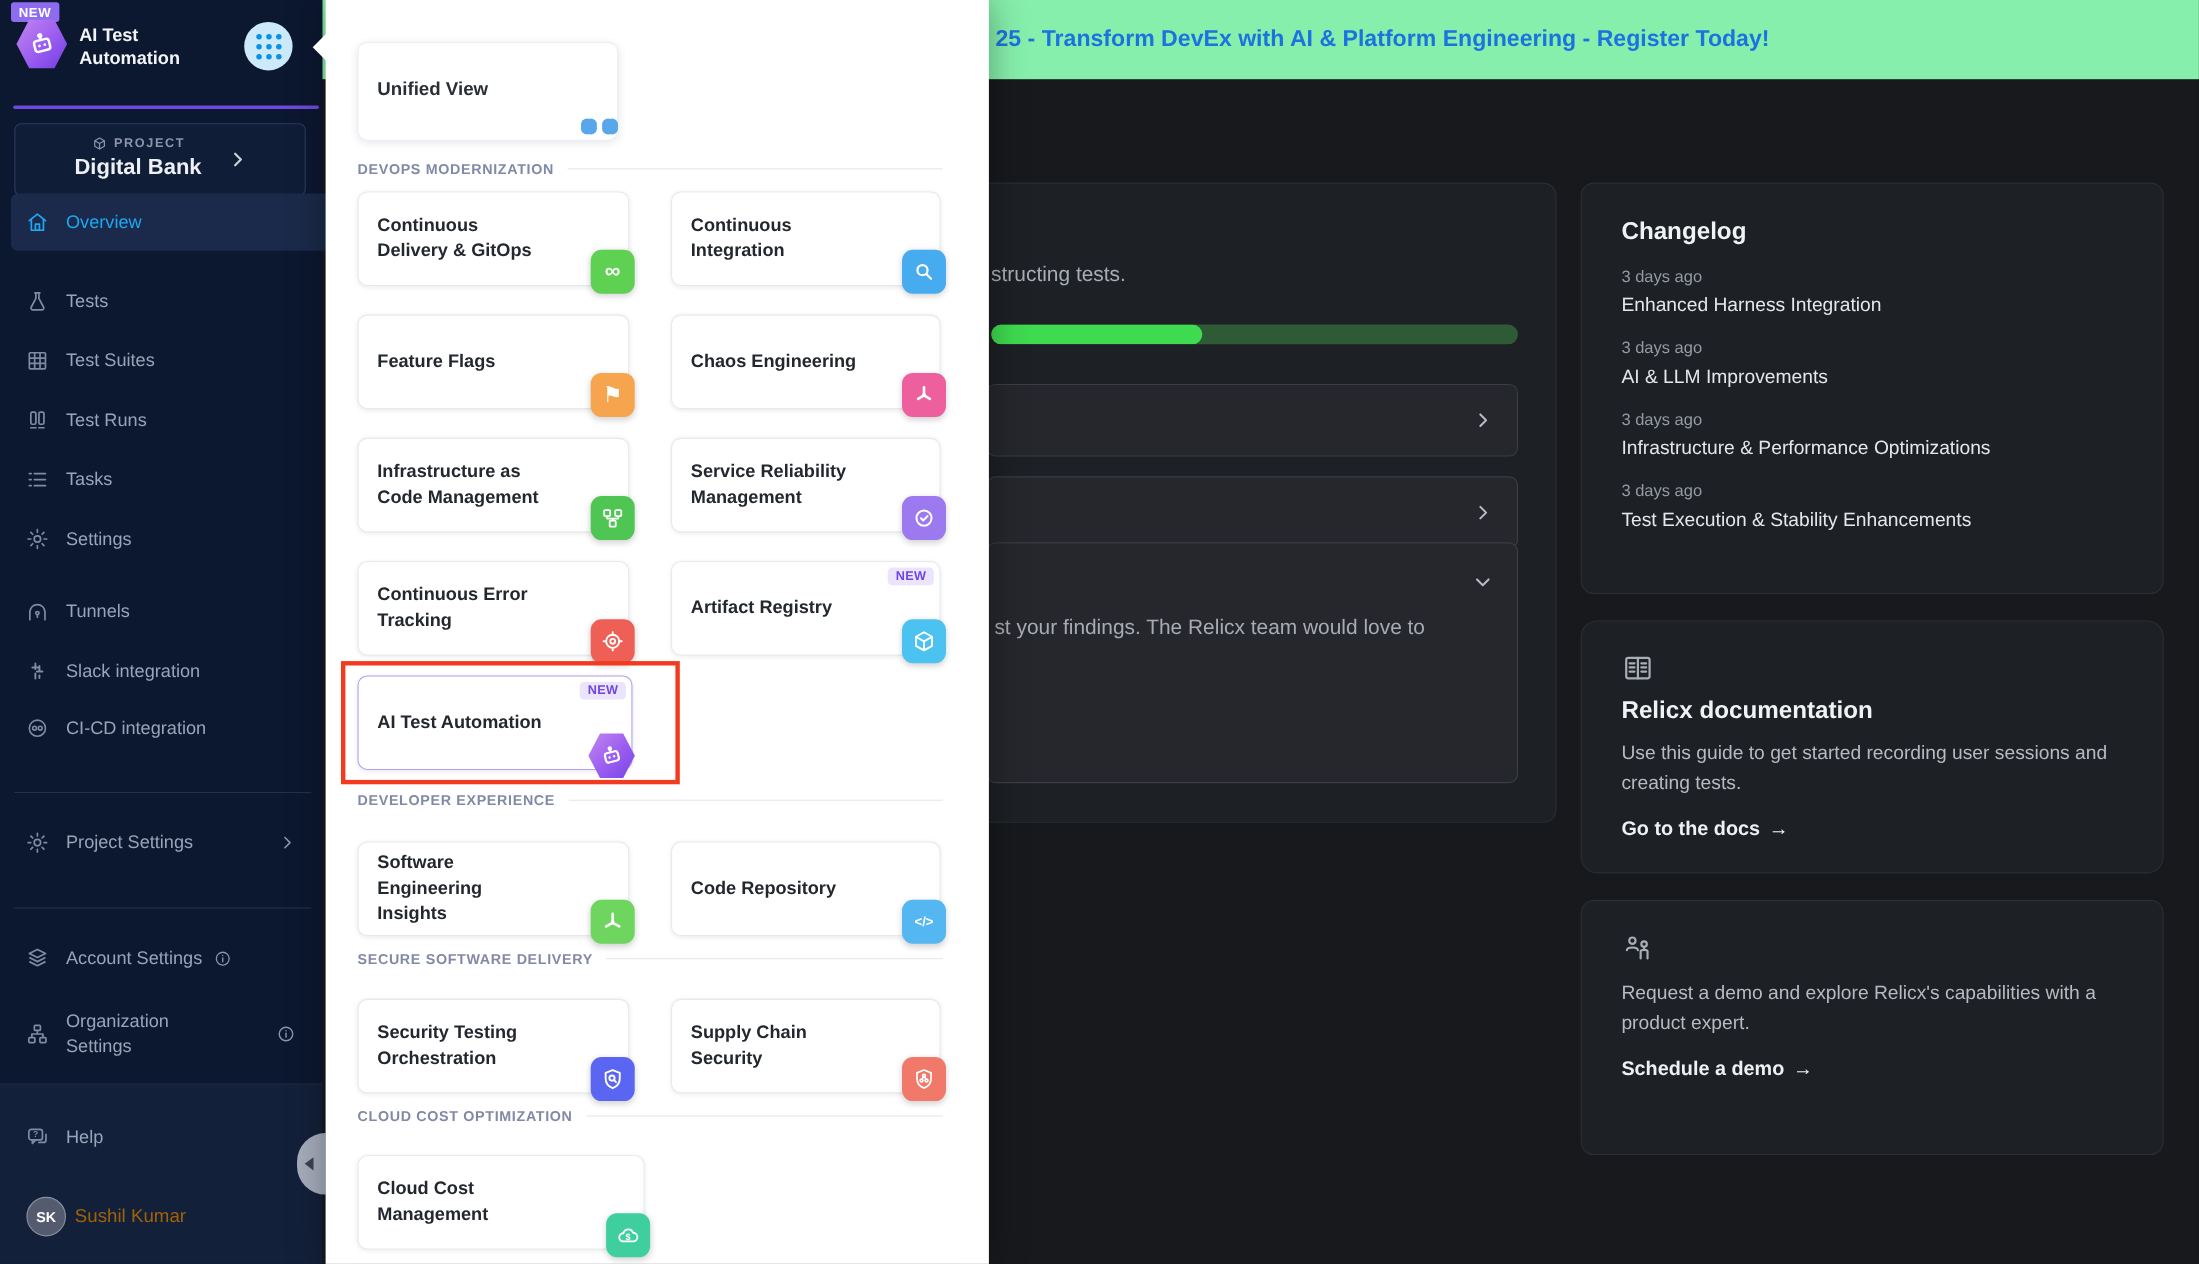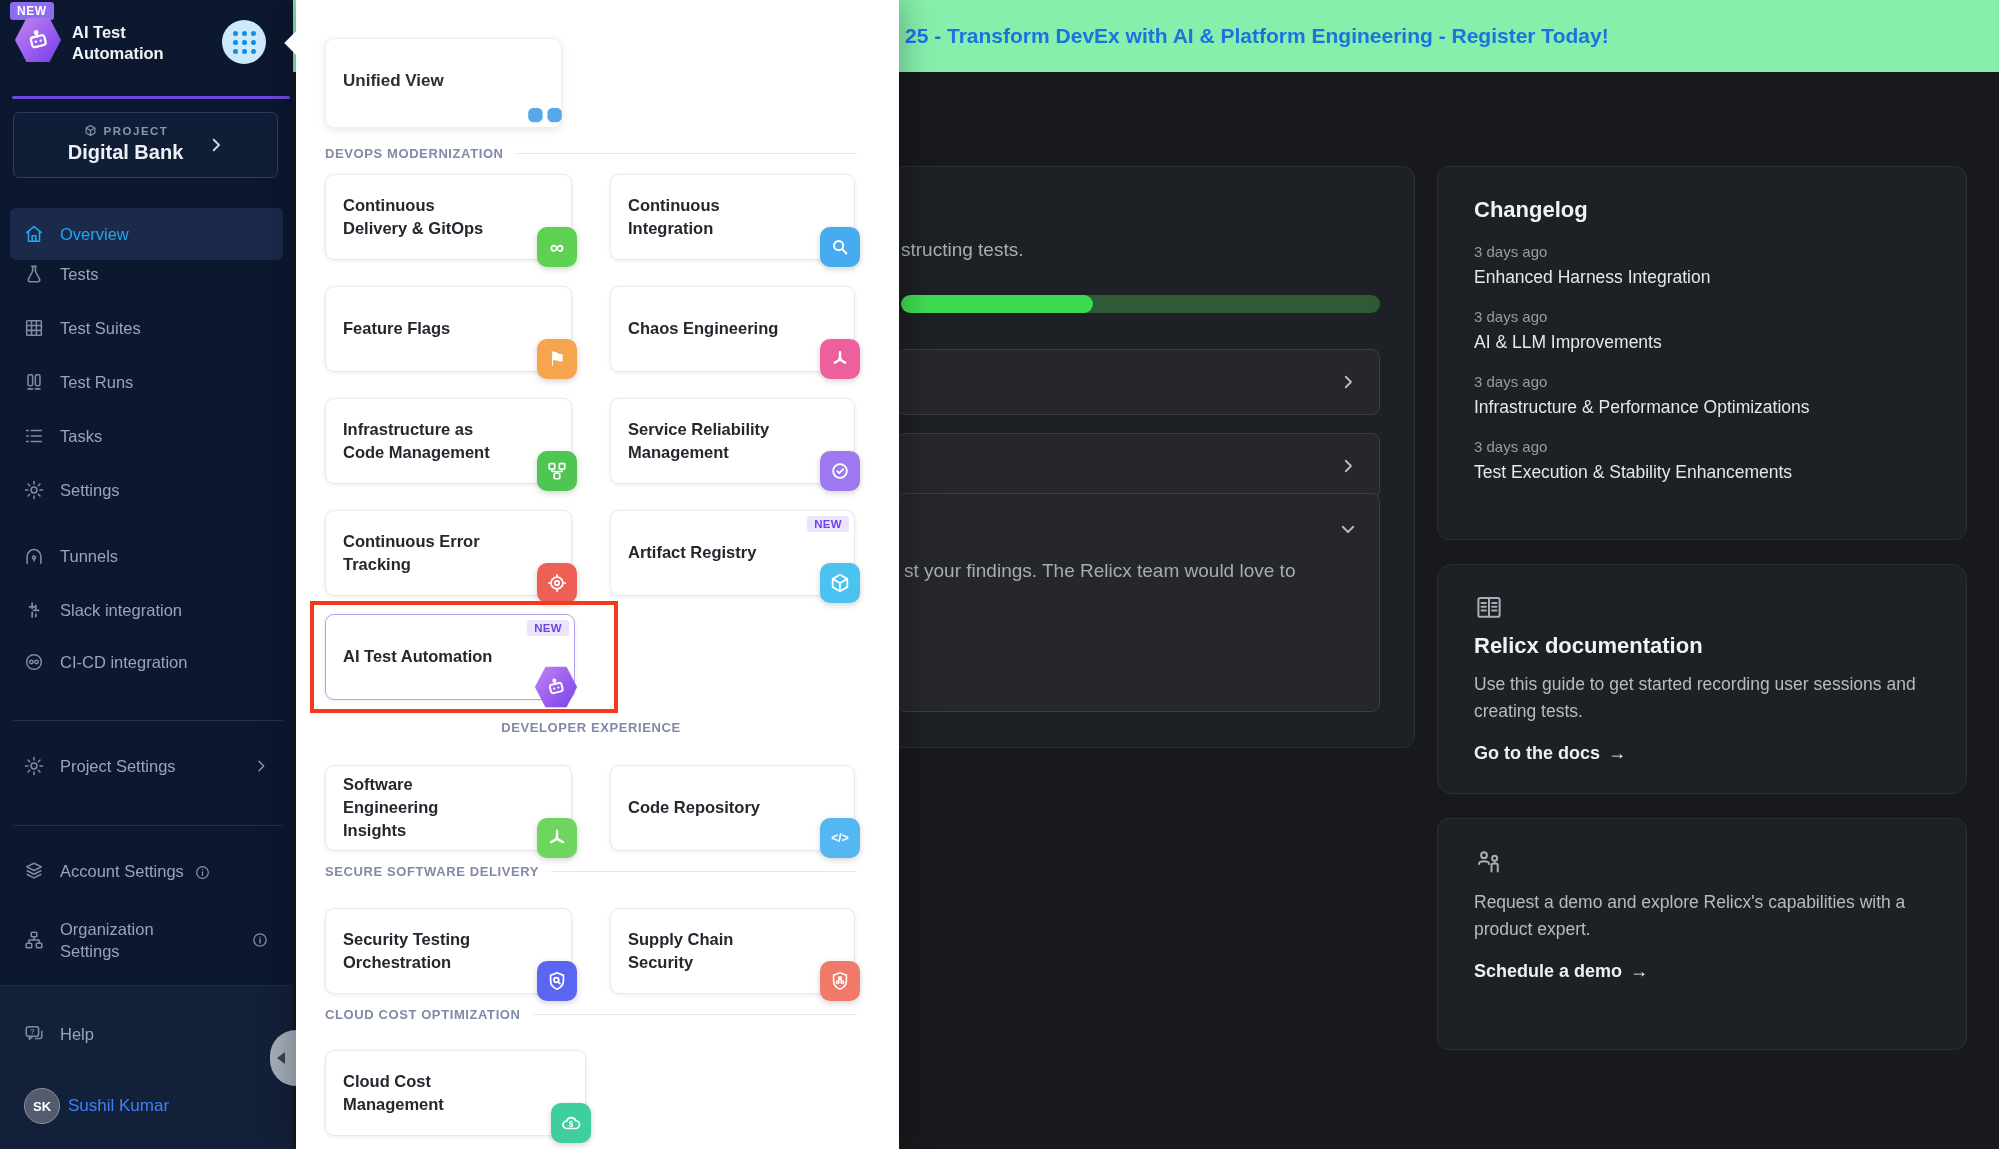--- a/index.html
+++ b/index.html
@@ -61,21 +61,21 @@
   .nav-item .nlabel{position:absolute;left:50px;font-size:16.5px;}
   .nav-item.active{background:#1b2a4a;border-radius:6px;}
   .nav-item.active .nlabel{color:#1ea7f2;}
   .nav-item.active .nicon{color:#1ea7f2;}
   .sb-div{position:absolute;left:13px;width:270px;height:1px;background:#22304e;}
   .nav-chev{position:absolute;right:14px;color:#8b94ab;}
   .info-inline{margin-left:10px;color:#8b94ab;display:inline-flex;vertical-align:-4px;}
   #org-item .nlabel{line-height:1.35;}
   #sb-footer{position:absolute;left:0;right:0;top:985px;bottom:0;background:#132039;border-top:1px solid #1d2946;}
   #user-avatar{position:absolute;left:14px;top:50%;transform:translateY(-50%);width:34px;height:34px;border-radius:50%;background:#555b6e;border:1.5px solid #8a90a0;color:#fff;font-size:13px;font-weight:bold;display:flex;align-items:center;justify-content:center;}
-  #user-item .nlabel{left:58px;color:#3b82f6;font-size:17px;}
+  #user-item .nlabel{left:58px;color:#a16207;font-size:17px;}
   #collapse-handle{position:absolute;left:270px;top:1030px;width:26px;height:56px;background:#a6adbb;border-radius:28px 0 0 28px;z-index:12;cursor:pointer;}
   #collapse-handle .tri{position:absolute;left:7px;top:50%;transform:translateY(-50%);width:0;height:0;border-top:6px solid transparent;border-bottom:6px solid transparent;border-right:8px solid #3b4354;}
 
   
   #panel{position:absolute;left:296px;top:0;width:603px;height:1149px;background:#ffffff;z-index:20;box-shadow:0 0 32px rgba(0,0,0,.35);}
   #panel-notch{position:absolute;left:-8px;top:34px;width:18px;height:18px;background:#fff;transform:rotate(45deg);}
   .tile{position:absolute;background:#fff;border:1px solid #e7e9ef;border-radius:9px;box-shadow:0 1px 4px rgba(20,30,60,.08);cursor:pointer;}
   .tile .tlabel{position:absolute;left:17px;top:50%;transform:translateY(-50%);width:158px;font-size:16.5px;font-weight:600;color:#23272e;line-height:1.4;}
   .tile .ticon{position:absolute;right:-6px;bottom:-8px;width:40px;height:40px;border-radius:10px;display:flex;align-items:center;justify-content:center;color:#fff;box-shadow:0 2px 6px rgba(0,0,0,.18);}
   .tile .ticon .g{font-size:20px;font-weight:bold;color:#fff;line-height:1;}
@@ -226,21 +226,21 @@
       </div>
       <div id="project-name">Digital Bank</div>
       <span id="project-chev">
         <svg width="18" height="18" viewBox="0 0 24 24" fill="none" stroke="currentColor" stroke-width="2.6" stroke-linecap="round" stroke-linejoin="round">
             <path d="M9 5 L16 12 L9 19"></path>
           </svg>
       </span>
     </div>
 
     <div id="nav-root">
-  <div class="nav-item active" style="top: 208px;">
+  <div class="nav-item active" style="top: 176px; padding-left: 28px;">
     <span class="nicon">
             <svg width="22" height="22" viewBox="0 0 24 24" fill="none" stroke="currentColor" stroke-width="1.7" stroke-linecap="round" stroke-linejoin="round">
               <path d="M4 10.5 L12 4 L20 10.5"></path>
               <path d="M6 9 V20 H18 V9"></path>
               <rect x="10" y="14" width="4" height="6"></rect>
             </svg>
           </span>
     <span class="nlabel">Overview</span>
   </div>
 
@@ -510,21 +510,21 @@
                 <circle cx="10" cy="13" r="1" fill="#fff" stroke="none"></circle>
                 <circle cx="14" cy="13" r="1" fill="#fff" stroke="none"></circle>
                 <path d="M12 9 V6.8"></path>
                 <circle cx="12" cy="5.8" r="1"></circle>
               </g>
             </svg>
           </div>
   <div class="newchip">NEW</div>
         </div>
 
-  <div class="sec-head" style="top: 720px; flex-direction: column;">
+  <div class="sec-head" style="top: 720px;">
     <span class="st">DEVELOPER EXPERIENCE</span>
           <span class="ln"></span>
   </div>
 
   <div class="tile" style="left: 29px; top: 765px; width: 245px; height: 84px;">
     <div class="tlabel">Software Engineering Insights</div>
     <div class="ticon" style="background: rgb(110, 213, 94);">
             <svg width="22" height="22" viewBox="0 0 24 24" fill="none" stroke="#fff" stroke-width="2.6" stroke-linecap="round">
               <path d="M12 11 V4 M12 13 L18.5 16.5 M12 13 L5.5 16.5"></path>
               <circle cx="12" cy="12" r="1.8" fill="#fff" stroke="none"></circle>

